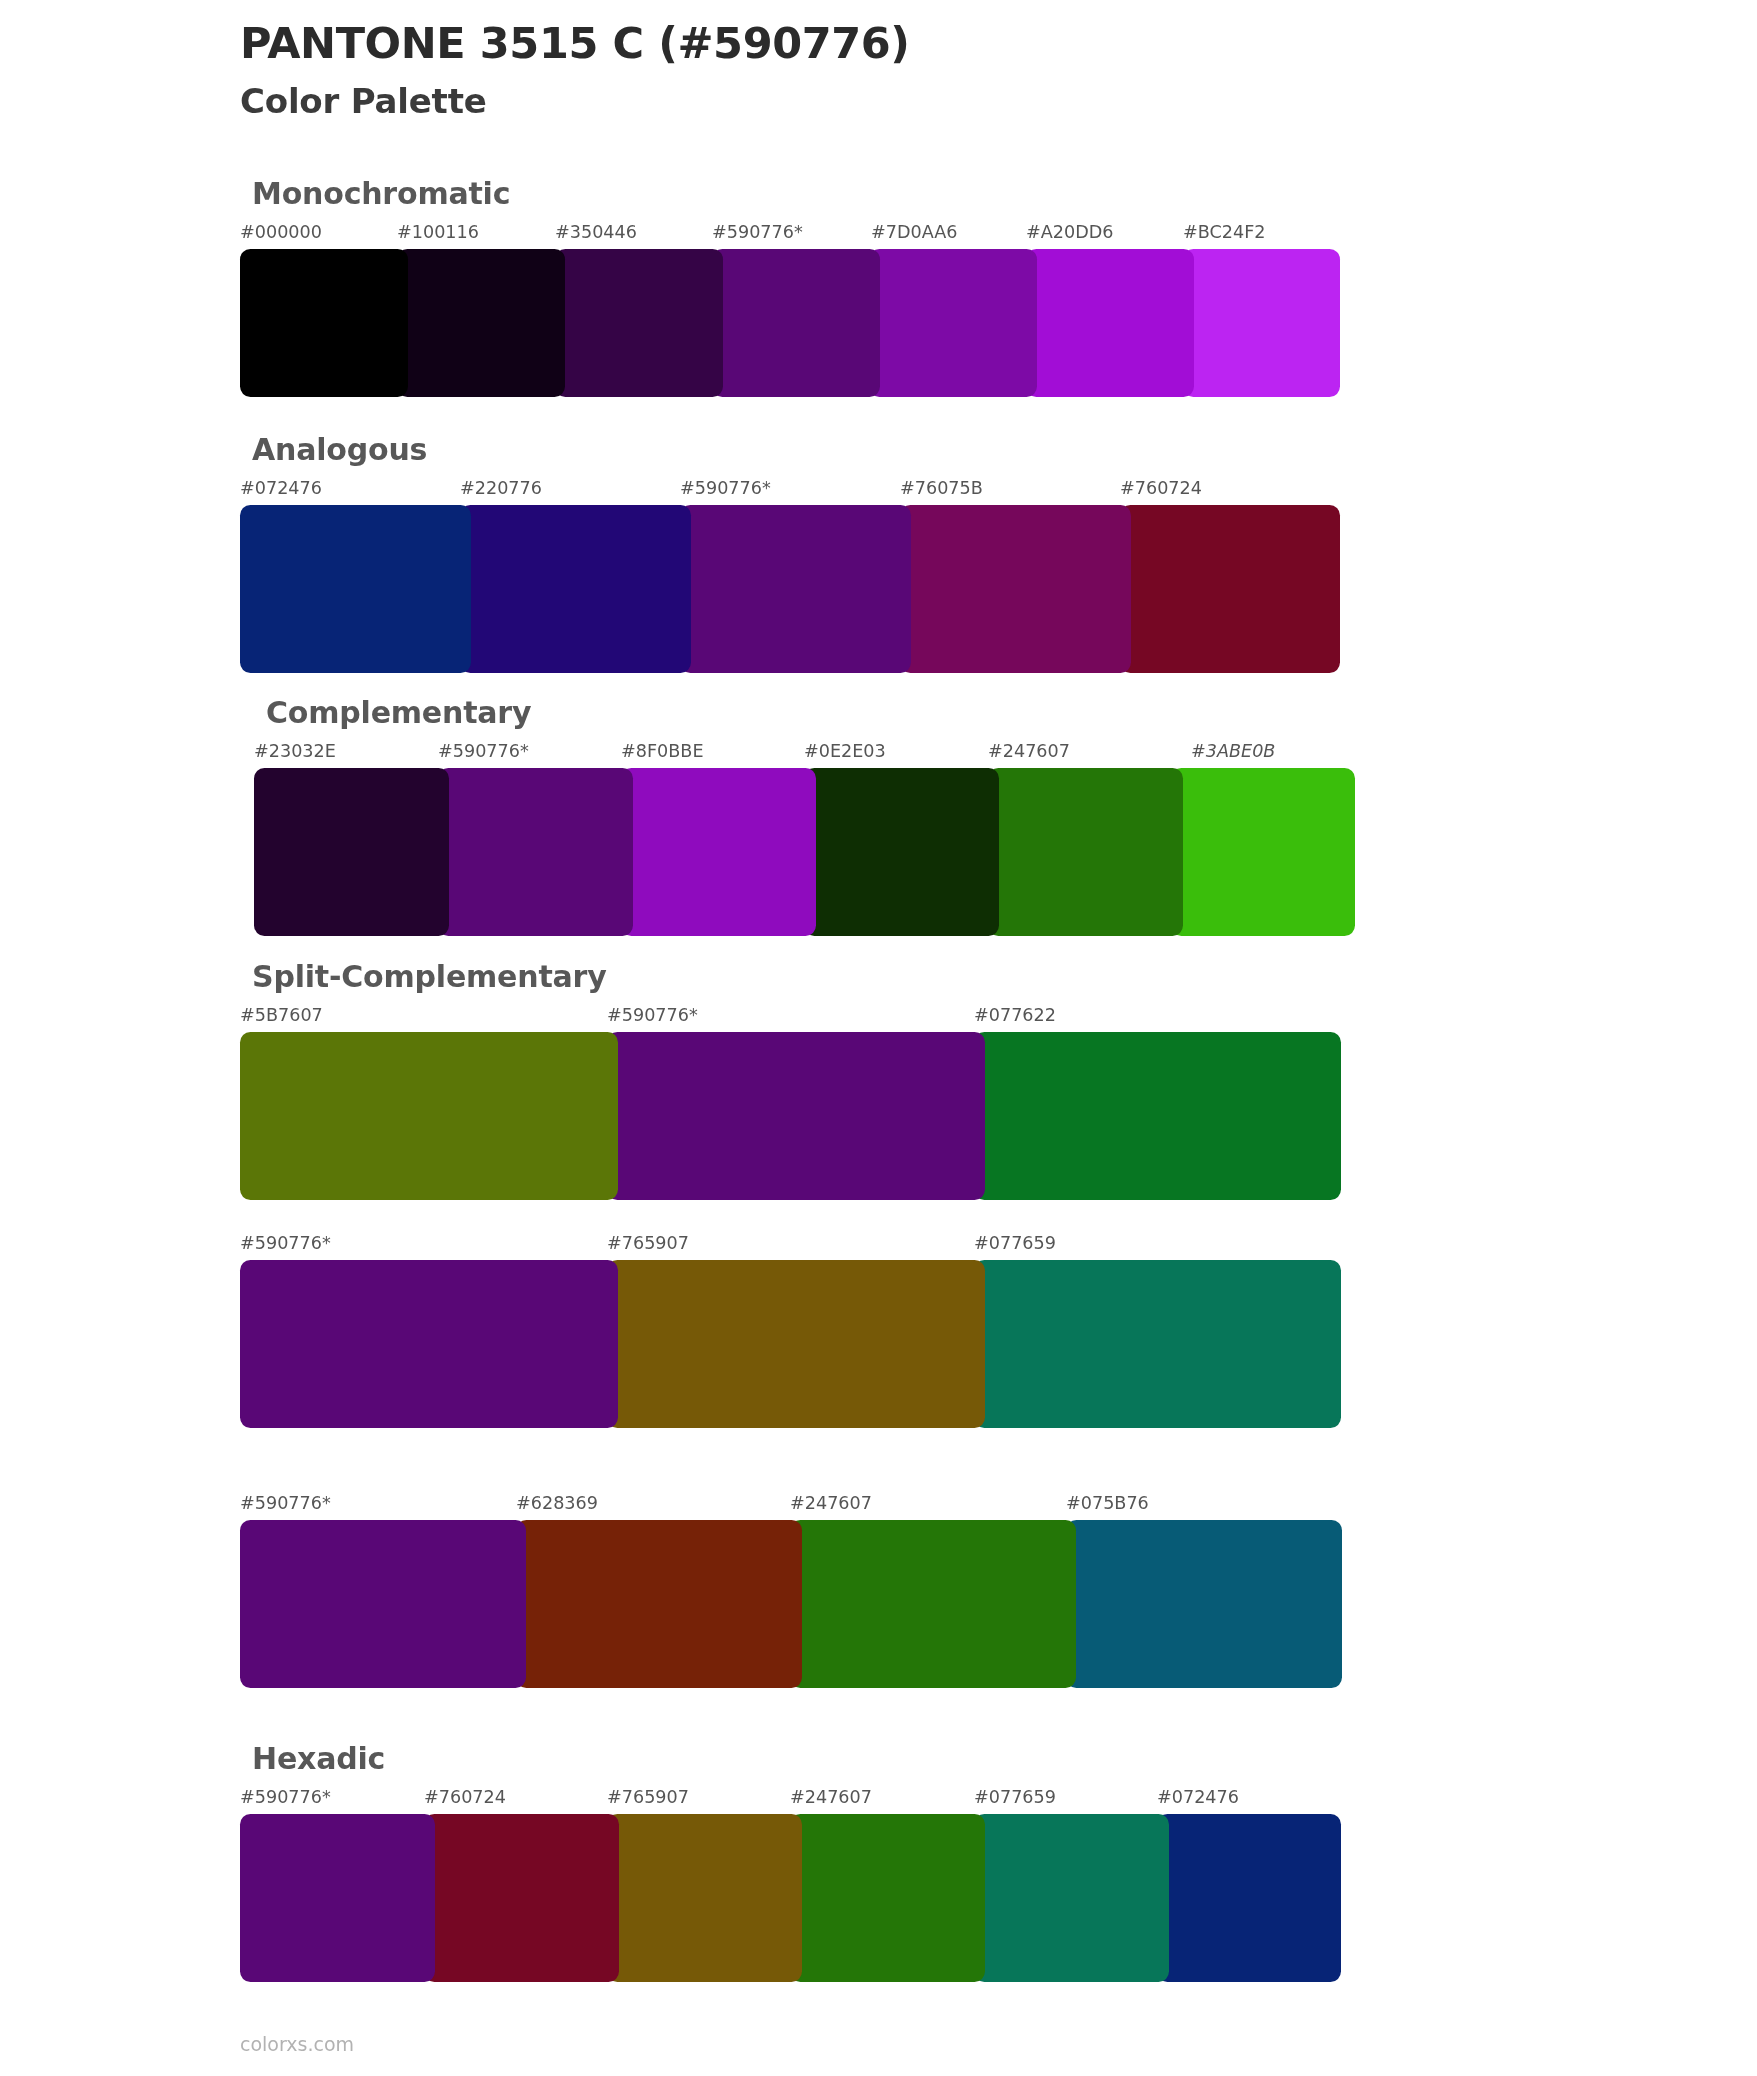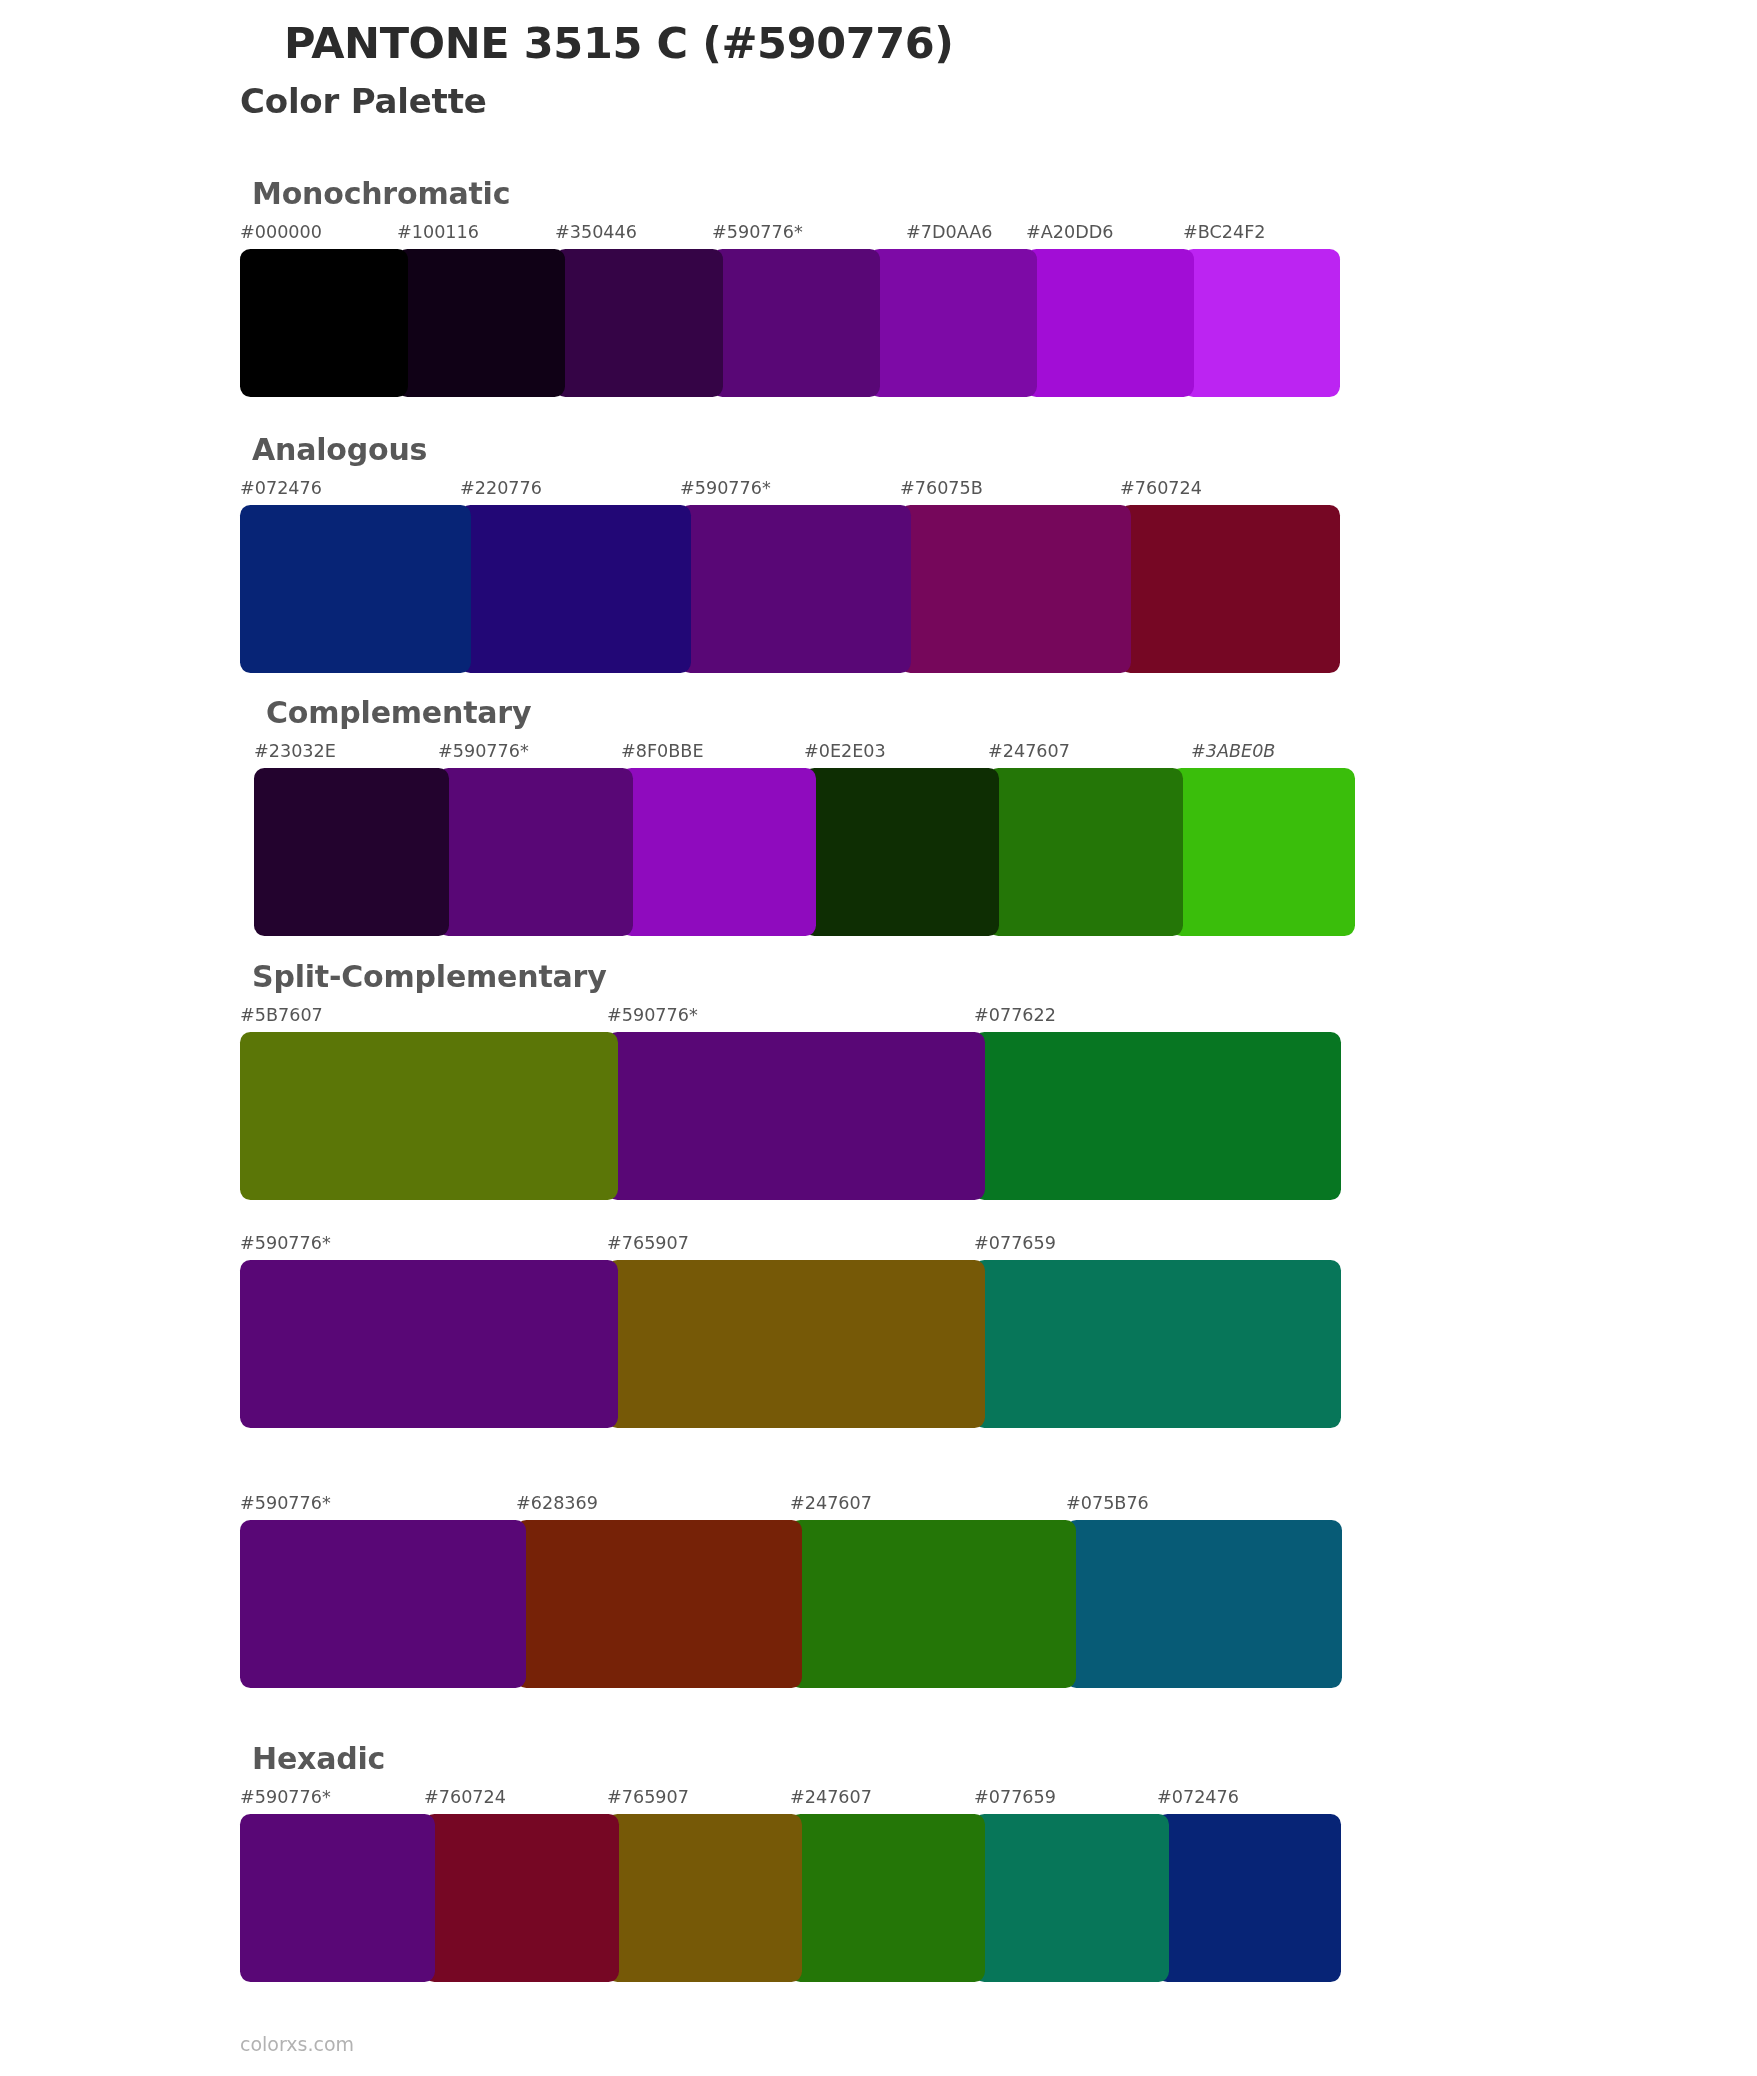--- a/index.html
+++ b/index.html
@@ -21,21 +21,20 @@
     top: 17.6px;
   }
   .title {
     font-family: "DejaVu Sans", sans-serif;
     font-size: 43px;
     font-weight: bold;
     color: #2b2b2b;
     letter-spacing: -0.4px;
     line-height: 1.18;
     white-space: nowrap;
-    margin-left: 44px;
   }
   .subtitle {
     font-family: "DejaVu Sans", sans-serif;
     font-size: 34px;
     font-weight: bold;
     color: #3b3b3b;
     letter-spacing: -0.2px;
     margin-top: 12.8px;
     white-space: nowrap;
   }
@@ -101,21 +100,21 @@
   </div>
 
   <div class="sections" id="sections-root">
       <div class="section" style="position: absolute; left: 0px; top: 0px; width: 1101px;">
         <div class="section-heading">Monochromatic</div>
         <div class="labels-row">
           <div class="swatch-label" style="left: 0px;">#000000</div>
           <div class="swatch-label" style="left: 157px;">#100116</div>
           <div class="swatch-label" style="left: 315px;">#350446</div>
           <div class="swatch-label" style="left: 472px;">#590776*</div>
-          <div class="swatch-label" style="left: 666px; text-align: right;">#7D0AA6</div>
+          <div class="swatch-label" style="left: 631px; text-align: right;">#7D0AA6</div>
           <div class="swatch-label" style="left: 786px;">#A20DD6</div>
           <div class="swatch-label" style="left: 943px;">#BC24F2</div>
         </div>
         <div class="swatch-row" style="height: 148px;">
           <div class="swatch" title="#000000" style="left: 0px; width: 168px; height: 148px; background: rgb(0, 0, 0); z-index: 7;"></div>
           <div class="swatch" title="#100116" style="left: 157px; width: 168px; height: 148px; background: rgb(16, 1, 22); z-index: 6;"></div>
           <div class="swatch" title="#350446" style="left: 315px; width: 168px; height: 148px; background: rgb(53, 4, 70); z-index: 5;"></div>
           <div class="swatch" title="#590776*" style="left: 472px; width: 168px; height: 148px; background: rgb(89, 7, 118); z-index: 4;"></div>
           <div class="swatch" title="#7D0AA6" style="left: 629px; width: 168px; height: 148px; background: rgb(125, 10, 166); z-index: 3;"></div>
           <div class="swatch" title="#A20DD6" style="left: 786px; width: 168px; height: 148px; background: rgb(162, 13, 214); z-index: 2;"></div>

